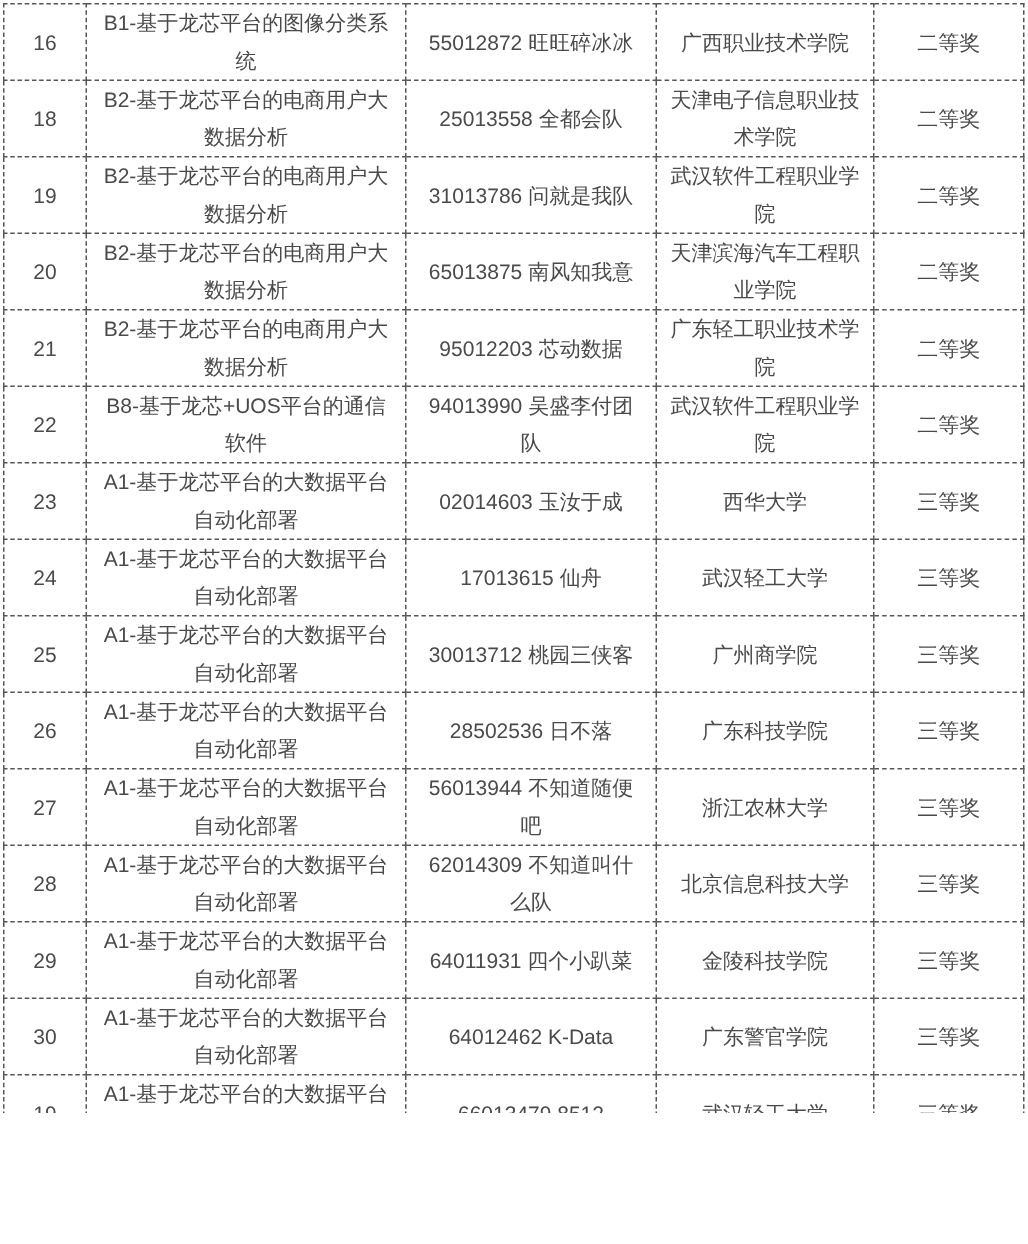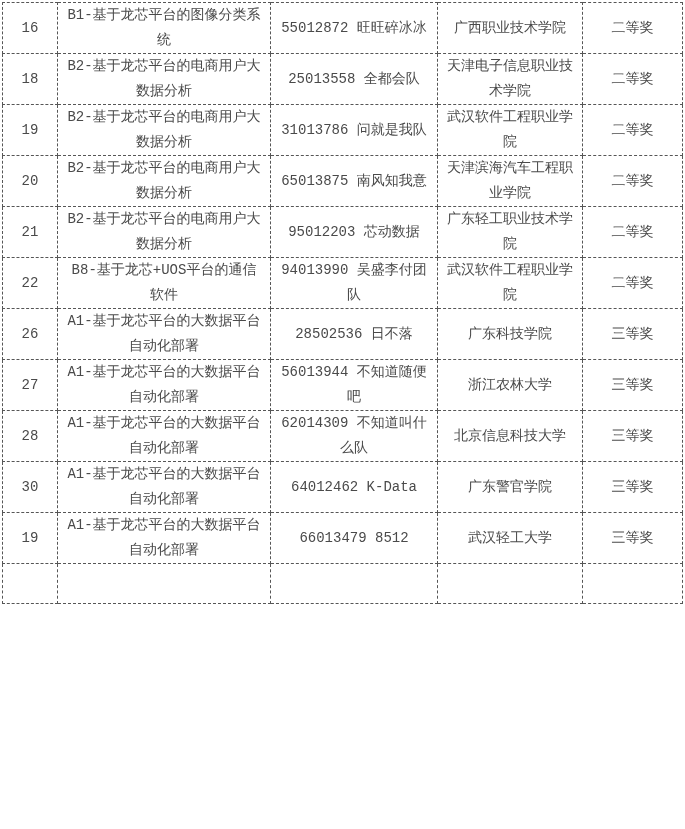--- a/index.html
+++ b/index.html
@@ -8,21 +8,21 @@
     --bg:#ffffff;
   }
   html,body{margin:0;padding:0;}
   body{background:var(--bg);}
   .viewport{
     position:relative;
     width:685px;
     height:742px;
     overflow:hidden;
     background:var(--bg);
-    font-family:Liberation Mono, monospace;
+    font-family:Liberation Sans, sans-serif;
   }
   table.results{
     position:absolute;
     left:2px;
     top:2px;
     width:680px;
     border-collapse:collapse;
     table-layout:fixed;
   }
   table.results td{
@@ -96,22 +96,43 @@
   </tr>
 
   <tr>
     <td class="c-no">22</td>
     <td class="c-project">B8-基于龙芯+UOS平台的通信软件</td>
     <td class="c-team">94013990 吴盛李付团队</td>
     <td class="c-school">武汉软件工程职业学院</td>
     <td class="c-award">二等奖</td>
   </tr>
 
+  <tr>
+    <td class="c-no">23</td>
+    <td class="c-project">A1-基于龙芯平台的大数据平台自动化部署</td>
+    <td class="c-team">02014603 玉汝于成</td>
+    <td class="c-school">西华大学</td>
+    <td class="c-award">三等奖</td>
+  </tr>
 
+  <tr>
+    <td class="c-no">24</td>
+    <td class="c-project">A1-基于龙芯平台的大数据平台自动化部署</td>
+    <td class="c-team">17013615 仙舟</td>
+    <td class="c-school">武汉轻工大学</td>
+    <td class="c-award">三等奖</td>
+  </tr>
 
+  <tr>
+    <td class="c-no">25</td>
+    <td class="c-project">A1-基于龙芯平台的大数据平台自动化部署</td>
+    <td class="c-team">30013712 桃园三侠客</td>
+    <td class="c-school">广州商学院</td>
+    <td class="c-award">三等奖</td>
+  </tr>
 
   <tr>
     <td class="c-no">26</td>
     <td class="c-project">A1-基于龙芯平台的大数据平台自动化部署</td>
     <td class="c-team">28502536 日不落</td>
     <td class="c-school">广东科技学院</td>
     <td class="c-award">三等奖</td>
   </tr>
 
   <tr>
@@ -123,20 +144,27 @@
   </tr>
 
   <tr>
     <td class="c-no">28</td>
     <td class="c-project">A1-基于龙芯平台的大数据平台自动化部署</td>
     <td class="c-team">62014309 不知道叫什么队</td>
     <td class="c-school">北京信息科技大学</td>
     <td class="c-award">三等奖</td>
   </tr>
 
+  <tr>
+    <td class="c-no">29</td>
+    <td class="c-project">A1-基于龙芯平台的大数据平台自动化部署</td>
+    <td class="c-team">64011931 四个小趴菜</td>
+    <td class="c-school">金陵科技学院</td>
+    <td class="c-award">三等奖</td>
+  </tr>
 
   <tr>
     <td class="c-no">30</td>
     <td class="c-project">A1-基于龙芯平台的大数据平台自动化部署</td>
     <td class="c-team">64012462 K-Data</td>
     <td class="c-school">广东警官学院</td>
     <td class="c-award">三等奖</td>
   </tr>
 
   <tr>

